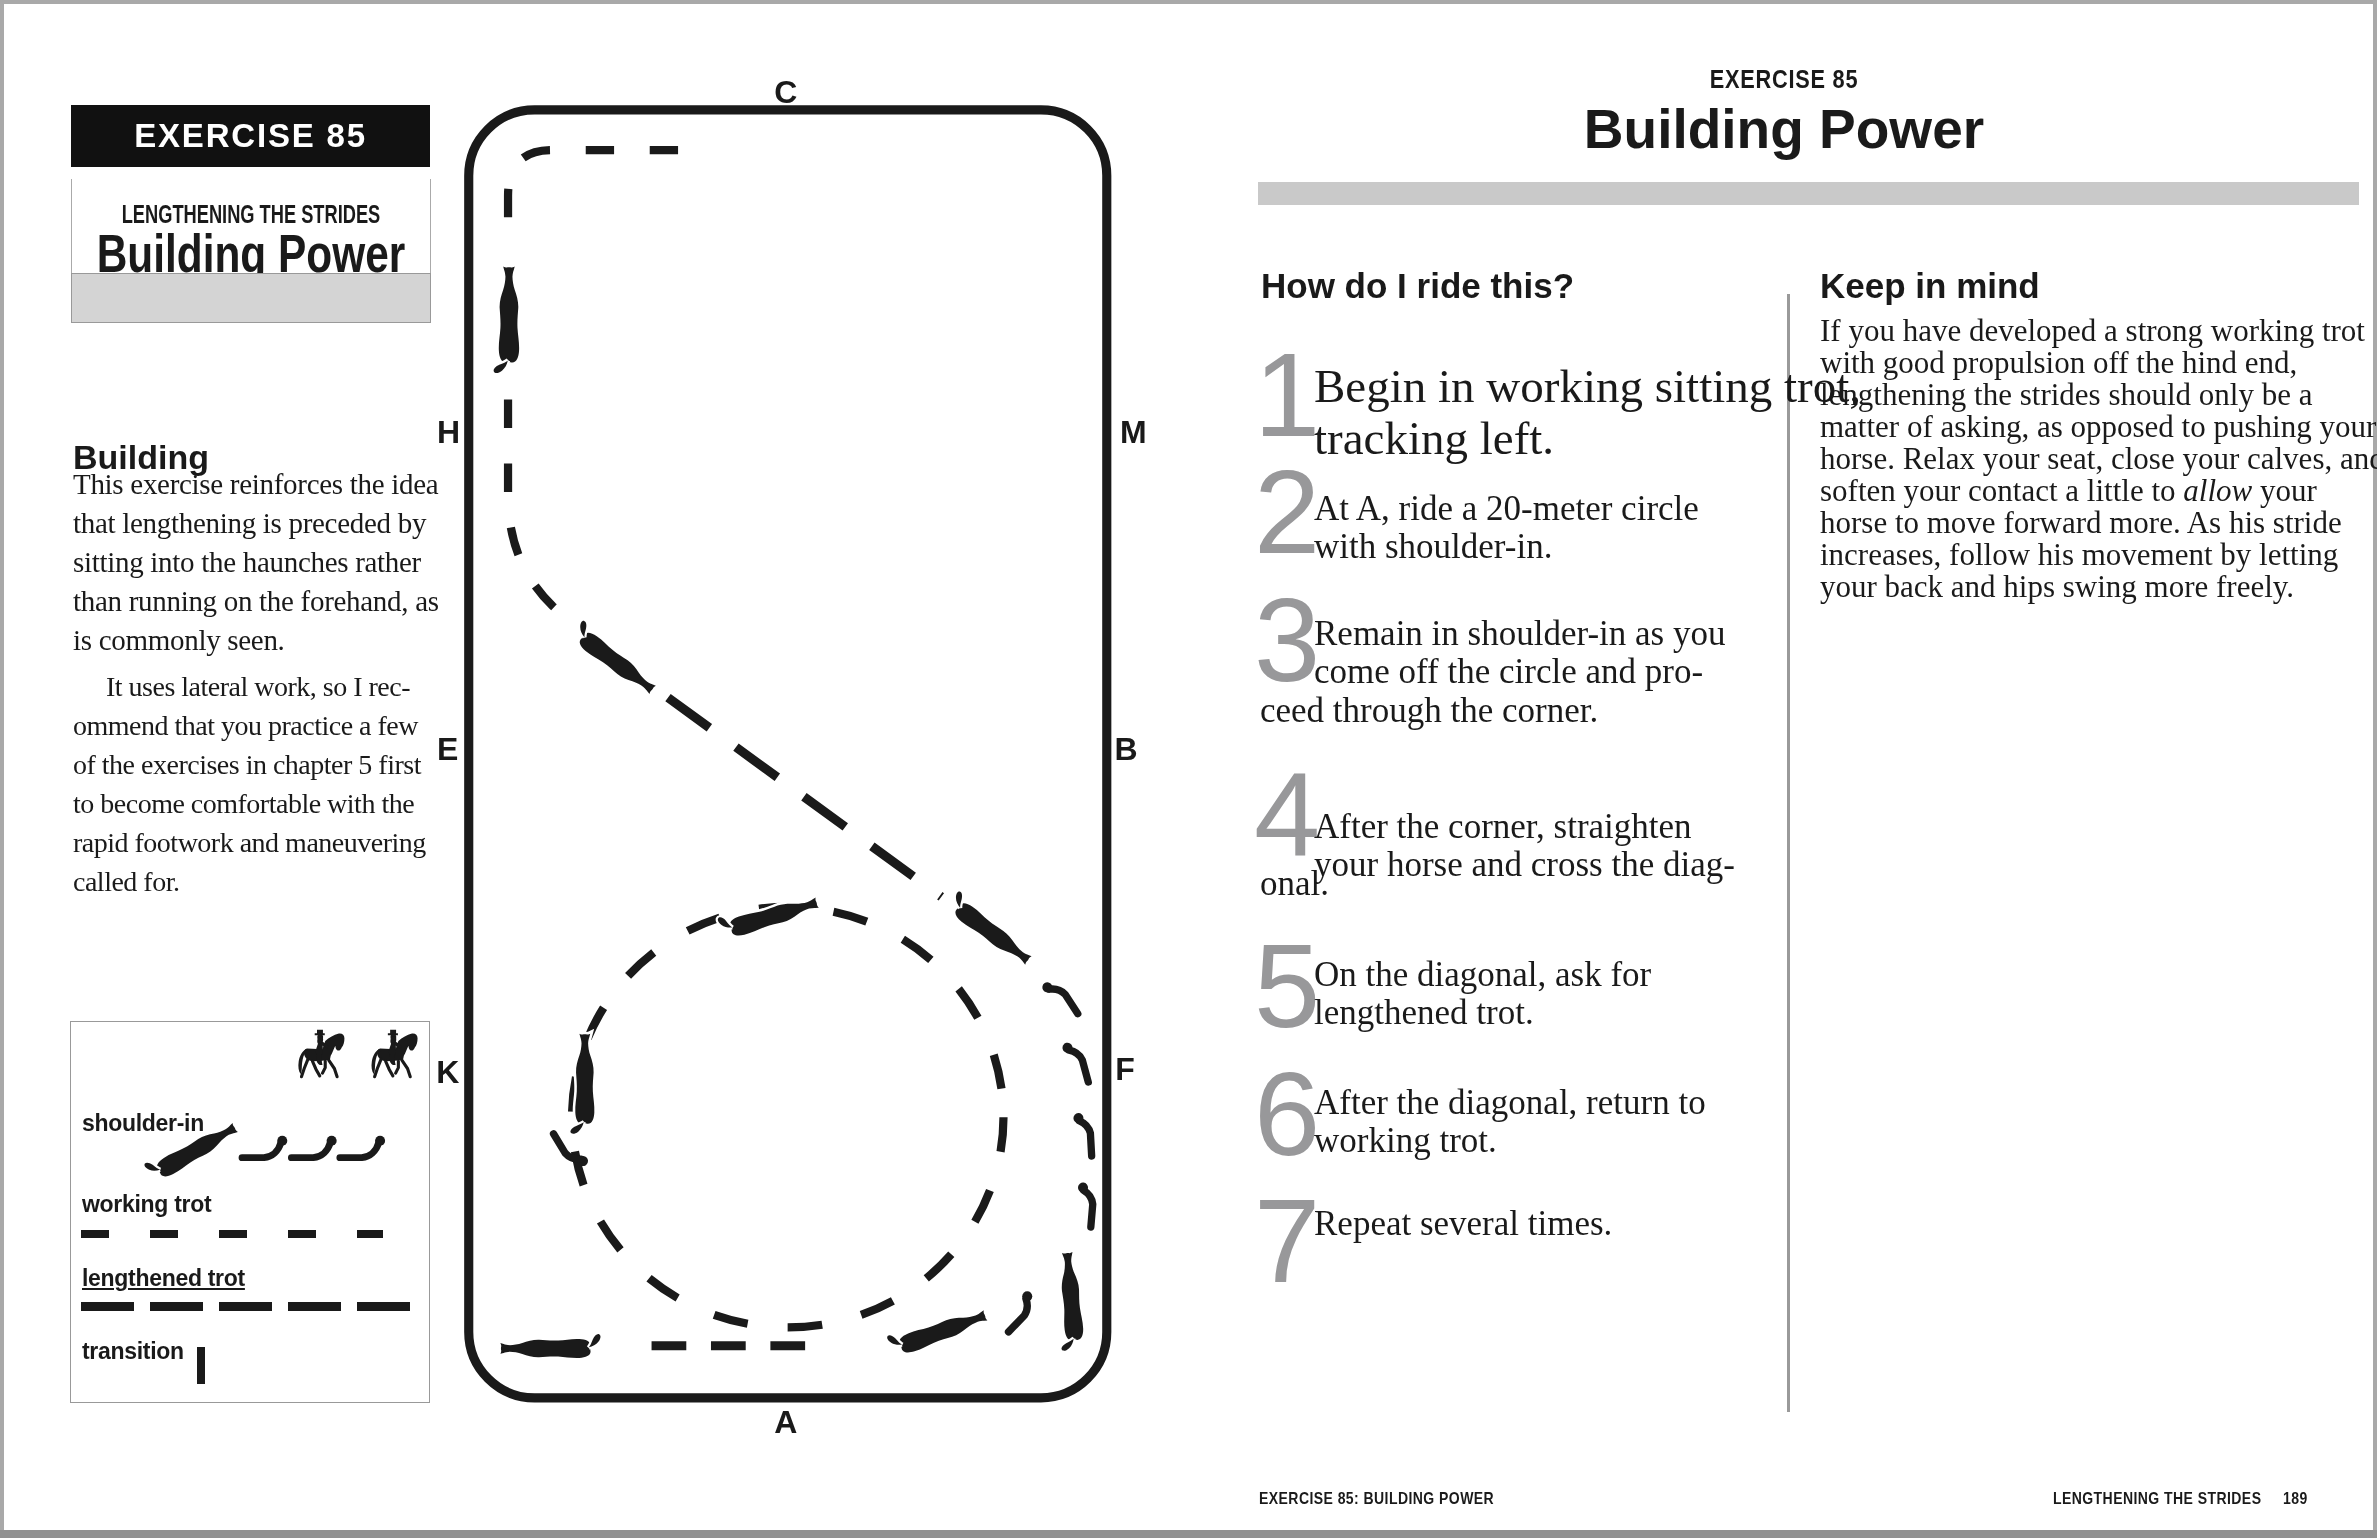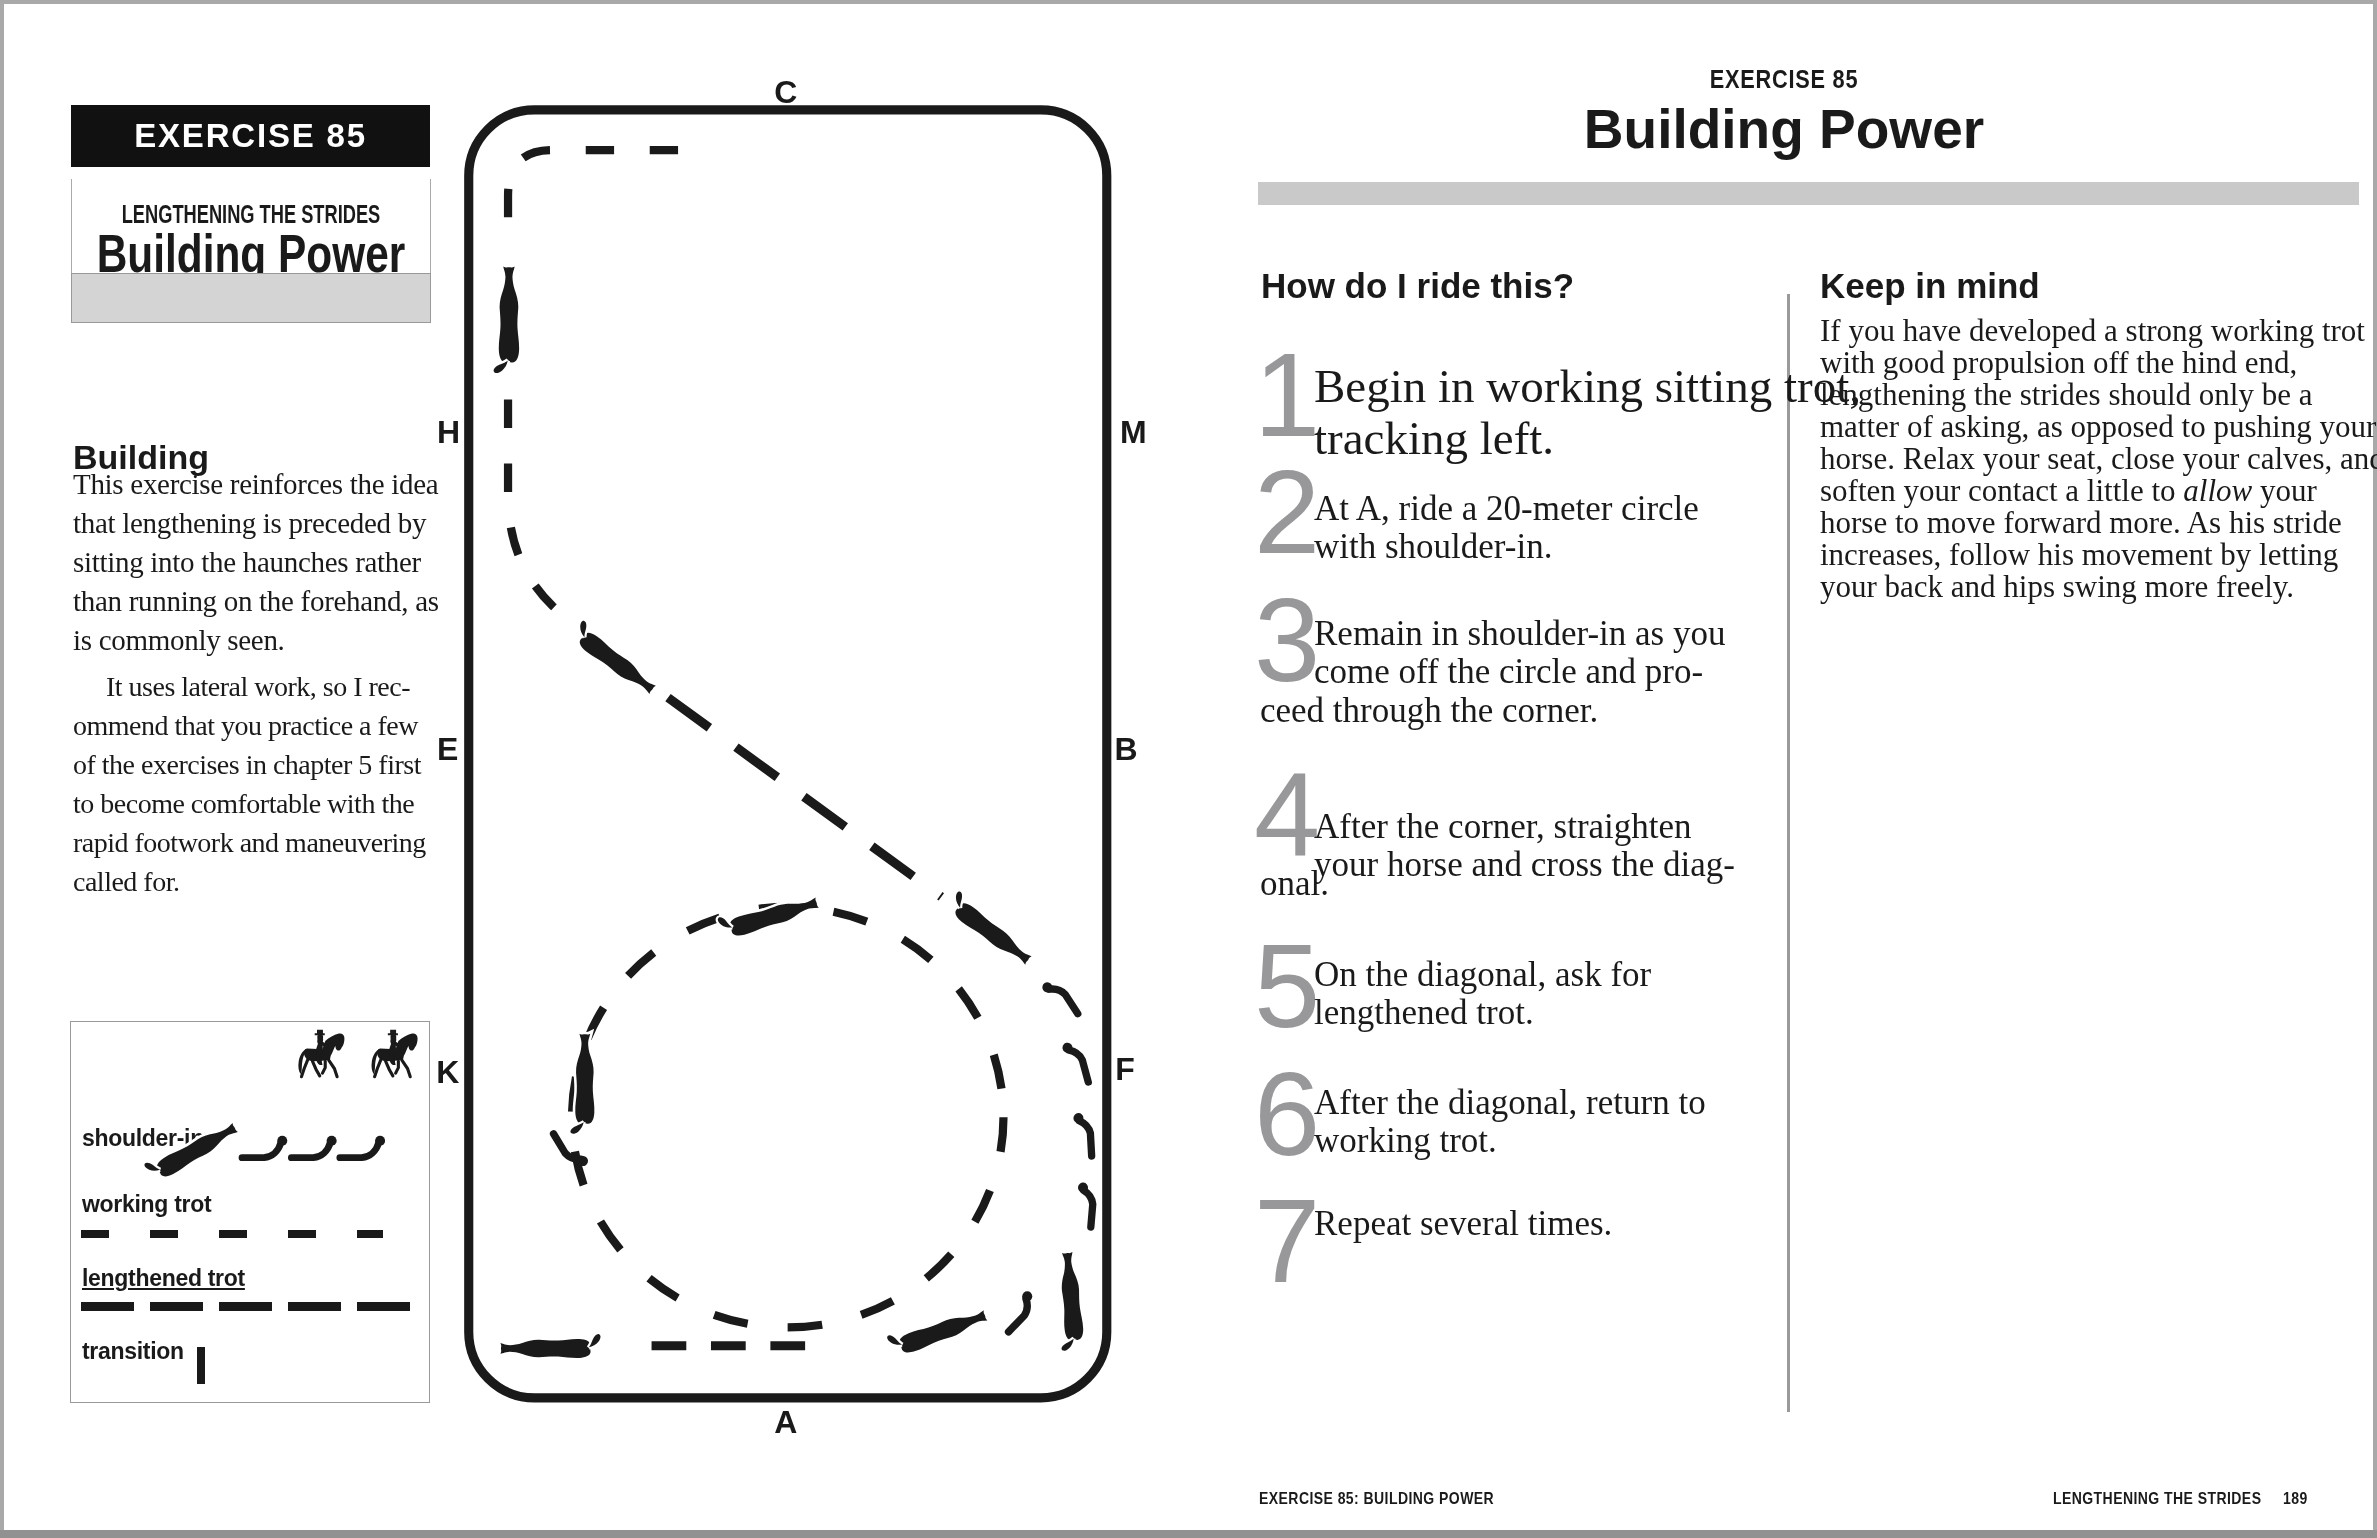--- a/index.html
+++ b/index.html
@@ -20,21 +20,21 @@
   <div style="margin-top:21px;font-weight:bold;font-size:25px;white-space:nowrap;transform:scaleX(0.73);">LENGTHENING THE STRIDES</div>
   <div style="position:absolute;top:44px;left:50%;transform:translateX(-50%) scaleX(0.8);font-weight:bold;font-size:53px;white-space:nowrap;">Building Power</div>
 </div>
 <div class="abs" style="left:71px;top:273px;width:358px;height:48px;border:0.9px solid #999;background:#d4d4d4;"></div>
 
 <div class="abs" style="left:73px;top:438px;font-weight:bold;font-size:34px;">Building</div>
 <div class="abs ser" style="left:73px;top:465px;width:407px;font-size:29px;line-height:39px;letter-spacing:-0.3px;">This exercise reinforces the idea<br>that lengthening is preceded by<br>sitting into the haunches rather<br>than running on the forehand, as<br>is commonly seen.</div>
 <div class="abs ser" style="left:73px;top:667px;width:407px;font-size:28px;line-height:39px;letter-spacing:-0.5px;"><span style="padding-left:33px;"></span>It uses lateral work, so I rec-<br>ommend that you practice a few<br>of the exercises in chapter 5 first<br>to become comfortable with the<br>rapid footwork and maneuvering<br>called for.</div>
 
 <div class="abs" style="left:70px;top:1021px;width:358px;height:380px;border:1.8px solid #999;background:#fff;">
- <div style="position:absolute;left:11px;top:103px;font-weight:bold;font-size:23px;letter-spacing:-0.3px;">shoulder-in</div>
+ <div style="position:absolute;left:11px;top:88px;font-weight:bold;font-size:23px;letter-spacing:-0.3px;">shoulder-in</div>
  <div style="position:absolute;left:11px;top:169px;font-weight:bold;font-size:23px;letter-spacing:-0.3px;text-align:center;">working trot</div>
  <div style="position:absolute;left:10px;top:208px;width:302px;height:8.2px;background:repeating-linear-gradient(90deg,#1a1a1a 0 28px,transparent 28px 69px);"></div>
  <div style="position:absolute;left:11px;top:243px;font-weight:bold;font-size:23px;letter-spacing:-0.3px;text-decoration:underline;">lengthened trot</div>
  <div style="position:absolute;left:10px;top:280px;width:336px;height:9.1px;background:repeating-linear-gradient(90deg,#1a1a1a 0 53px,transparent 53px 69px);"></div>
  <div style="position:absolute;left:11px;top:316px;font-weight:bold;font-size:23px;letter-spacing:-0.3px;">transition</div>
  <div style="position:absolute;left:126px;top:325px;width:8.2px;height:37px;background:#1a1a1a;"></div>
 </div>
 
 <div class="abs" style="left:1505px;top:65px;width:558px;text-align:center;font-weight:bold;font-size:25.6px;letter-spacing:0.9px;transform:scaleX(0.85);">EXERCISE 85</div>
 <div class="abs" style="left:1505px;top:97px;width:558px;text-align:center;font-weight:bold;font-size:55px;">Building Power</div>

